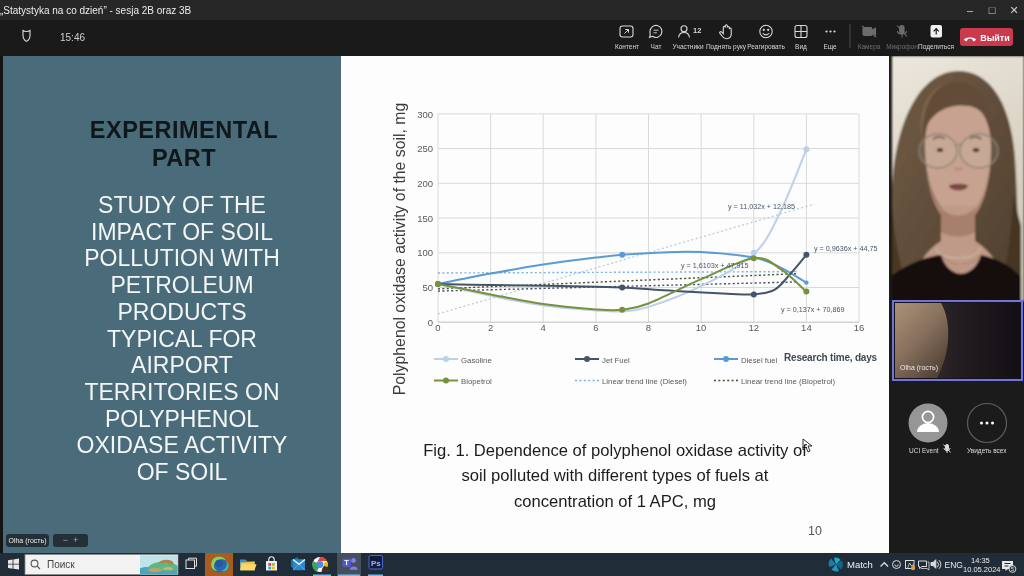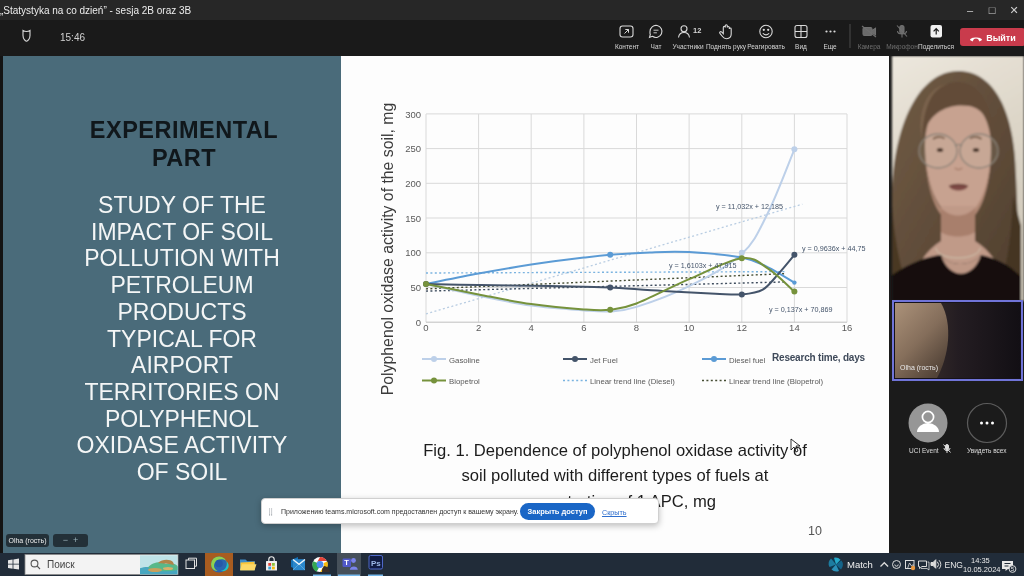--- a/index.html
+++ b/index.html
@@ -8,21 +8,21 @@
   .abs { position:absolute; }
 
   
   #titlebar { left:0; top:0; width:1024px; height:20px; background:#272727; color:#e8e8e8; }
   #titletext { left:0; top:5px; width:1024px; text-align:left; font-size:10px; color:#ececec; }
   .winbtn { top:0; height:20px; width:30px; color:#cfcfcf; font-size:11px; text-align:center; line-height:20px; }
 
   
   #toolbar { left:0; top:20px; width:1024px; height:36px; background:#1a1a1a; }
   #clock1546 { left:60px; top:32px; font-size:10px; color:#d0d0d0; }
-  #leavebtn { left:960px; top:28px; width:65px; height:18px; background:#c93b4c; border-radius:3px; color:#fff; font-size:9px; font-weight:bold; text-align:center; line-height:18px; }
+  #leavebtn { left:960px; top:28px; width:53px; height:18px; background:#c93b4c; border-radius:3px; color:#fff; font-size:9px; font-weight:bold; text-align:center; line-height:18px; }
 
   
   #main { left:0; top:56px; width:1024px; height:497px; background:#141414; }
 
   
   #teal { left:3px; top:0; width:338px; height:497px; background:#4a6b7a; }
   #tealtitle { left:8px; top:61px; width:346px; text-align:center; font-weight:bold; font-size:23.5px; line-height:27.5px; color:#10171b; letter-spacing:0.5px; }
   #tealbody { left:6px; top:136px; width:346px; text-align:center; font-weight:normal; font-size:23px; line-height:26.7px; color:#f4f6f6; }
 
   
@@ -125,21 +125,21 @@
 <div id="leavebtn" class="abs"><svg width="14" height="8" viewBox="0 0 14 8" style="vertical-align:middle;margin-right:3px;">
       <path d="M1,6 C1,2.5 13,2.5 13,6 L10.5,7.5 L9,5 C8,4.3 6,4.3 5,5 L3.5,7.5 Z" fill="#fff"></path>
     </svg><span style="vertical-align:middle;">Выйти</span></div>
 
 <div id="main" class="abs">
   <div id="teal" class="abs">
     <div id="tealtitle" class="abs">EXPERIMENTAL<br>PART</div>
     <div id="tealbody" class="abs">STUDY OF THE<br>IMPACT OF SOIL<br>POLLUTION WITH<br>PETROLEUM<br>PRODUCTS<br>TYPICAL FOR<br>AIRPORT<br>TERRITORIES ON<br>POLYPHENOL<br>OXIDASE ACTIVITY<br>OF SOIL</div>
   </div>
   <div id="slide" class="abs">
-    <div id="chartmount" class="abs" style="left:4px;top:0;">
+    <div id="chartmount" class="abs" style="left:16px;top:0;">
 <svg width="548" height="497" viewBox="0 0 548 497">
 
   <g stroke="#d9d9d9" stroke-width="1">
     <line x1="81" y1="58" x2="81" y2="266.2"></line>
             <line x1="133.6" y1="58" x2="133.6" y2="266.2"></line>
     <line x1="186.2" y1="58" x2="186.2" y2="266.2"></line>
             <line x1="238.9" y1="58" x2="238.9" y2="266.2"></line>
     <line x1="291.5" y1="58" x2="291.5" y2="266.2"></line>
             <line x1="344.1" y1="58" x2="344.1" y2="266.2"></line>
     <line x1="396.8" y1="58" x2="396.8" y2="266.2"></line>
@@ -324,26 +324,20 @@
     <text x="20" y="397" fill="#dedede" font-size="6.5" font-family="Liberation Sans, sans-serif">UCI Event</text>
     <g stroke="#dedede" stroke-width="1" fill="none">
       <rect x="56.5" y="388.5" width="3" height="5.5" rx="1.5" fill="#dedede"></rect>
       <path d="M55,392 c0,3.5 6,3.5 6,0 M58,394.5 v2.5"></path>
       <line x1="54.5" y1="388.5" x2="61.5" y2="396.5"></line>
     </g>
     <text x="78" y="397" fill="#dedede" font-size="6.5" font-family="Liberation Sans, sans-serif">Увидеть всех</text>
   </g>
 </svg>
   </div>
-  <div id="notif" class="abs">
-    <span class="grip" style="position:absolute;left:6px;top:9px;color:#9aa0a6;font-size:7px;">⣿</span>
-      <span class="txt">Приложению teams.microsoft.com предоставлен доступ к вашему экрану.</span>
-    <span id="notifbtn">Закрыть доступ</span>
-    <span id="notiflink">Скрыть</span>
-  </div>
   <div id="olhatag" class="abs darktag">Olha (гость)</div>
   <div id="zoomtag" class="abs darktag">−&nbsp;&nbsp;+</div>
 </div>
 
 <div id="taskbar" class="abs">
 <svg width="1024" height="23" viewBox="0 0 1024 23">
   <rect x="0" y="0" width="1024" height="23" fill="#212c39"></rect>
 
   <g fill="#e8e8e8">
     <path d="M8,7.2 l4.6,-0.65 v4.1 h-4.6z M13.4,6.4 l5.6,-0.8 v5.05 h-5.6z M8,11.55 h4.6 v4.1 l-4.6,-0.65z M13.4,11.55 h5.6 v5.05 l-5.6,-0.8z"></path>

